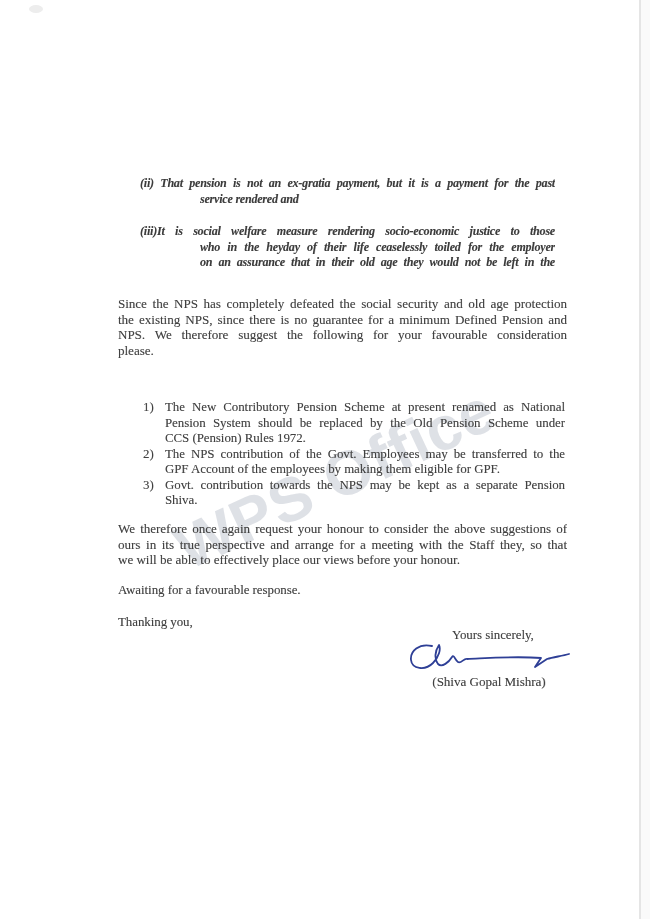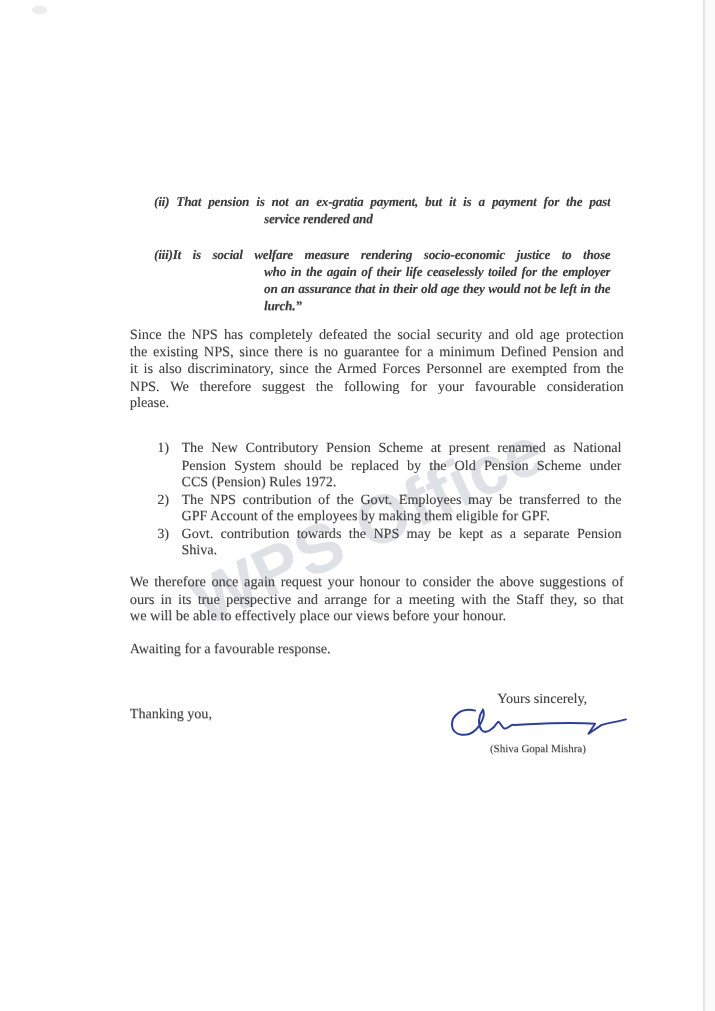--- a/index.html
+++ b/index.html
@@ -25,33 +25,33 @@
 
   .jline { height:15.5px; line-height:15.5px; overflow:hidden; text-align:justify; }
   .jline::after { content:""; display:inline-block; width:100%; height:0; }
   .jline.last { text-align:left; }
   .jline.last::after { content:none; }
 
   .quote {
     position:absolute; left:140px; width:415px; padding-left:60px; box-sizing:border-box;
     font-weight:bold; font-style:italic; font-size:12px; letter-spacing:-0.2px; color:#3c3c3c;
   }
-  .quote .jline { height:15.7px; line-height:15.7px;margin-left:40px; }
+  .quote .jline { height:15.7px; line-height:15.7px; }
   .quote .first { margin-left:-60px; }
 
   .para { position:absolute; left:118px; width:449px; font-size:13px; }
 
   .list { position:absolute; left:143px; width:422px; font-size:12.8px; }
   .list-item { position:relative; padding-left:22px; }
   .list-item .marker { position:absolute; left:0; top:0; height:15.5px; line-height:15.5px; }
 
   .single { position:absolute; font-size:12.8px; line-height:15.5px; white-space:nowrap; }
 
   .sig-svg { position:absolute; left:405px; top:637px; width:168px; height:42px; }
-  .sig-block { position:absolute; left:405px; top:674px; width:168px; text-align:center; font-size:10px; line-height:15.5px; }
+  .sig-block { position:absolute; left:405px; top:674px; width:168px; text-align:center; font-size:13px; line-height:15.5px; }
 </style>
 </head>
 <body>
 
 <div class="page">
 
   <div class="smudge"></div>
   <div class="scan-edge-strip"></div>
   <div class="scan-edge"></div>
 
@@ -59,29 +59,27 @@
 
   <div class="content">
 
     <div class="quote" style="top:176px;">
       <div class="jline first">(ii) That pension is not an ex-gratia payment, but it is a payment for the past</div>
       <div class="jline last">service rendered and</div>
     </div>
 
     <div class="quote" style="top:224px;">
       <div class="jline first">(iii)It is social welfare measure rendering socio-economic justice to those</div>
-      <div class="jline">who in the again of their life ceaselessly toiled for the employer</div>
+      <div class="jline">who in the heyday of their life ceaselessly toiled for the employer</div>
       <div class="jline">on an assurance that in their old age they would not be left in the</div>
-      <div class="jline last">lurch.”</div>
     </div>
 
     <div class="para" style="top:296px;">
       <div class="jline">Since the NPS has completely defeated the social security and old age protection</div>
       <div class="jline">the existing NPS, since there is no guarantee for a minimum Defined Pension and</div>
-      <div class="jline">it is also discriminatory, since the Armed Forces Personnel are exempted from the</div>
       <div class="jline">NPS. We therefore suggest the following for your favourable consideration</div>
       <div class="jline last">please.</div>
     </div>
 
     <div class="list" style="top:400px;">
       <div class="list-item">
         <span class="marker">1)</span>
         <div class="jline">The New Contributory Pension Scheme at present renamed as National</div>
         <div class="jline">Pension System should be replaced by the Old Pension Scheme under</div>
         <div class="jline last">CCS (Pension) Rules 1972.</div>
@@ -98,21 +96,21 @@
       </div>
     </div>
 
     <div class="para" style="top:521px;">
       <div class="jline">We therefore once again request your honour to consider the above suggestions of</div>
       <div class="jline">ours in its true perspective and arrange for a meeting with the Staff they, so that</div>
       <div class="jline last">we will be able to effectively place our views before your honour.</div>
     </div>
 
     <div class="single" style="left:118px; top:583px;text-align:center;">Awaiting for a favourable response.</div>
-    <div class="single" style="left:118px; top:615px;margin-top:27px;">Thanking you,</div>
+    <div class="single" style="left:118px; top:615px;">Thanking you,</div>
 
     <div class="single" style="left:452px; top:628px;">Yours sincerely,</div>
 
     <svg class="sig-svg" viewBox="0 0 168 42">
       <path d="M 27 9 C 14 6, 5 14, 6 23 C 7 32, 20 34, 28 26 C 34 20, 36 12, 34 8
                C 30 14, 29 22, 33 27 C 37 31, 44 25, 47 20 C 49 17, 50 23, 53 25
                C 56 27, 59 21, 62 22 C 85 21, 110 19, 136 21 L 130 30 L 142 22
                C 149 20, 157 19, 164 17" fill="none" stroke-width="1.8" stroke-linecap="round" stroke-linejoin="round" stroke="#2e3f96"></path>
     </svg>
 

